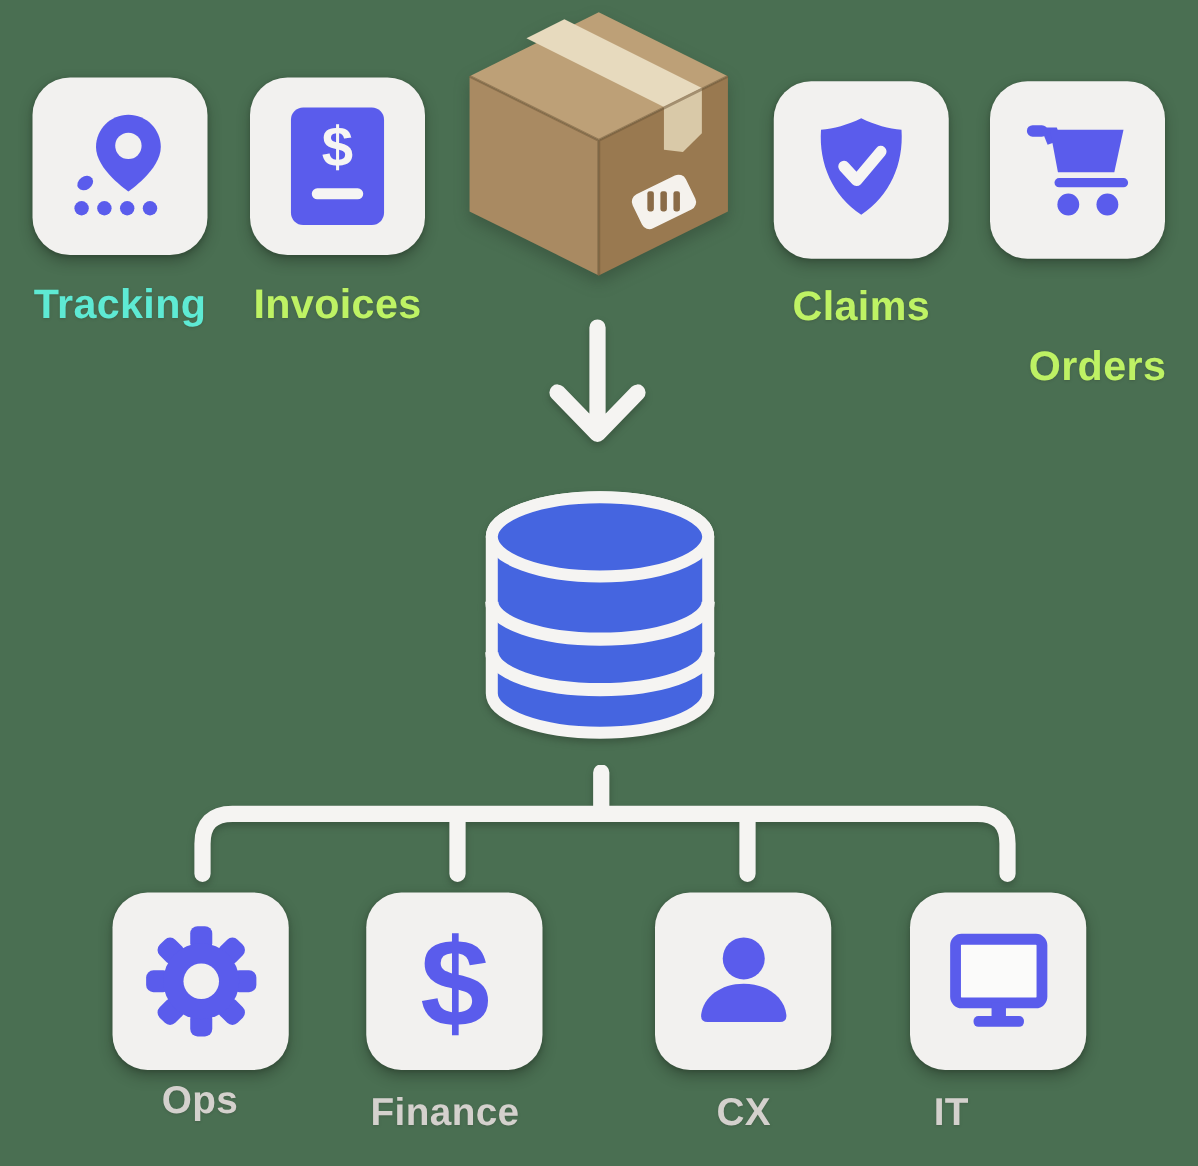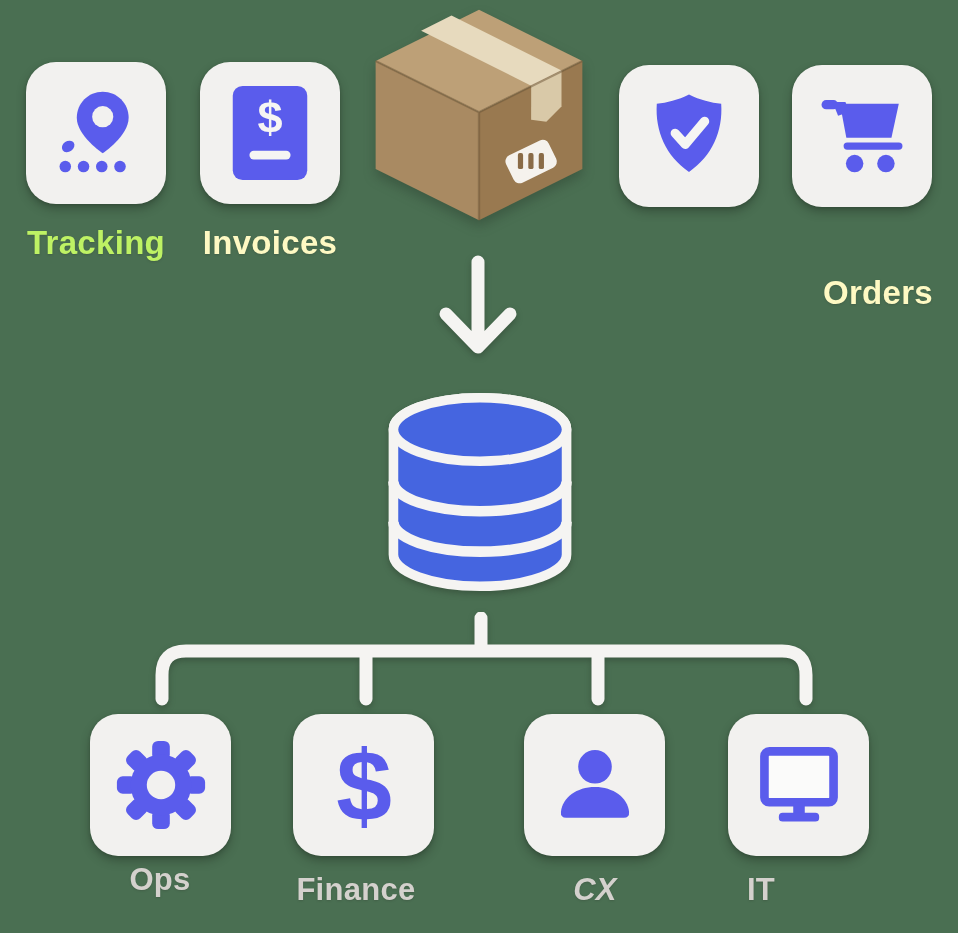--- a/index.html
+++ b/index.html
@@ -24,22 +24,22 @@
   .label{
     position:absolute;
     text-align:center;
     font-size:33px;
     font-weight:600;
     letter-spacing:0.3px;
     text-shadow:0 1px 2px rgba(55,70,55,0.35);
     white-space:nowrap;
   }
   .label.bottom-l{font-size:31px;}
-  .label-bright{color:#fef9c3;}
-  .label-dim{color:#bef264;text-align:center;}
+  .label-bright{color:#bef264;}
+  .label-dim{color:#5eead4;text-align:center;}
   .label-mid{color:#d4d1cd;}
 
   .white-art{filter:drop-shadow(0 3px 3px rgba(40,58,42,0.45));}
   .absobj{position:absolute;}
   svg{display:block;}
 </style>
 </head>
 <body>
 
 <div id="stage">
@@ -84,20 +84,21 @@
       </g>
     </svg>
   </div>
 
   <div class="card top" style="left:619px;top:65px;">
     <svg width="92" height="92" viewBox="0 0 100 100">
       <path d="M50 5 C62 11 74 14 85 15 C87 45 75 72 50 89 C25 72 13 45 15 15 C26 14 38 11 50 5 Z" fill="#5a5cec"></path>
       <path d="M35 47 L46 59 L67 34" stroke="#f6f5f3" stroke-width="10" stroke-linecap="round" stroke-linejoin="round" fill="none"></path>
     </svg>
   </div>
+  <div class="label label-bright" style="left:599px;top:226px;width:180px;">Claims</div>
 
   <div class="card top" style="left:792px;top:65px;">
     <svg width="92" height="92" viewBox="0 0 100 100">
       <rect x="6" y="11" width="18" height="10" rx="5" fill="#5a5cec"></rect>
       <polygon points="18,13 32,13 36,24 24,28" fill="#5a5cec"></polygon>
       <path d="M26 15 L90 15 L82 52 L33 52 Z" fill="#5a5cec"></path>
       <rect x="30" y="57" width="64" height="8" rx="4" fill="#5a5cec"></rect>
       <circle cx="42" cy="80" r="9.5" fill="#5a5cec"></circle>
       <circle cx="76" cy="80" r="9.5" fill="#5a5cec"></circle>
     </svg>
@@ -154,21 +155,21 @@
     </svg>
   </div>
   <div class="label bottom-l label-mid" style="left:256px;top:872px;width:200px;">Finance</div>
 
   <div class="card bottom" style="left:524px;top:714px;">
     <svg width="96" height="96" viewBox="0 0 100 100">
       <circle cx="50" cy="31" r="17.5" fill="#5a5cec"></circle>
       <path d="M50 52 C31 52 16 63 14.5 78 Q14 84 20 84 L80 84 Q86 84 85.5 78 C84 63 69 52 50 52 Z" fill="#5a5cec"></path>
     </svg>
   </div>
-  <div class="label bottom-l label-mid" style="left:495px;top:872px;width:200px;font-style:italic;">CX</div>
+  <div class="label bottom-l label-mid" style="left:495px;top:872px;width:200px;">CX</div>
 
   <div class="card bottom" style="left:728px;top:714px;">
     <svg width="96" height="96" viewBox="0 0 100 100">
       <rect x="14" y="15" width="72" height="53" rx="5" fill="#fbfbfa" stroke="#5a5cec" stroke-width="9"></rect>
       <rect x="44" y="68" width="12" height="13" fill="#5a5cec"></rect>
       <rect x="29" y="79" width="42" height="9" rx="4" fill="#5a5cec"></rect>
     </svg>
   </div>
   <div class="label bottom-l label-mid" style="left:661px;top:872px;width:200px;">IT</div>
 

